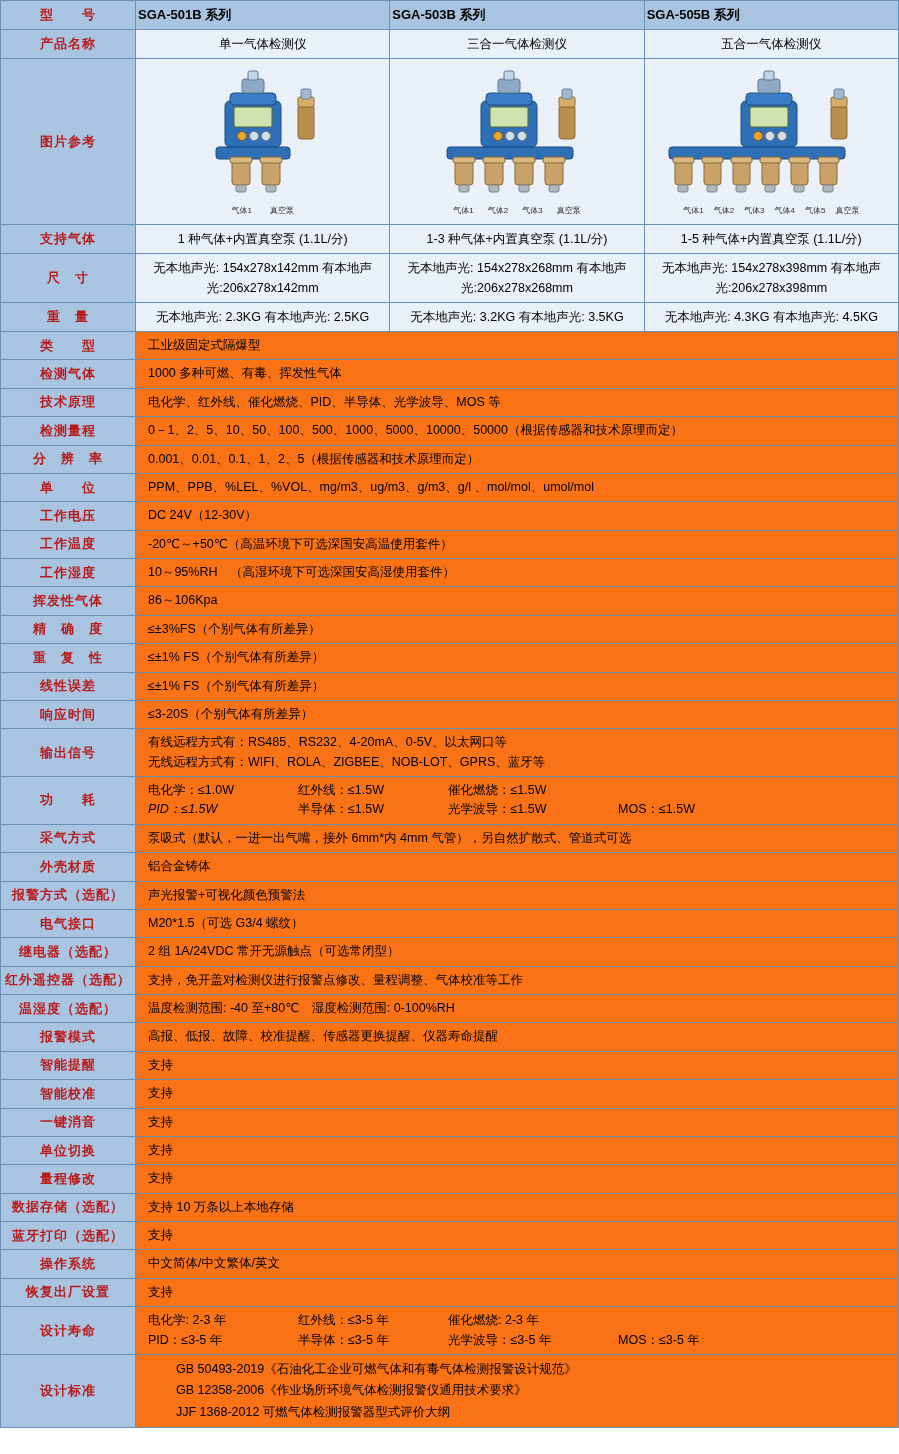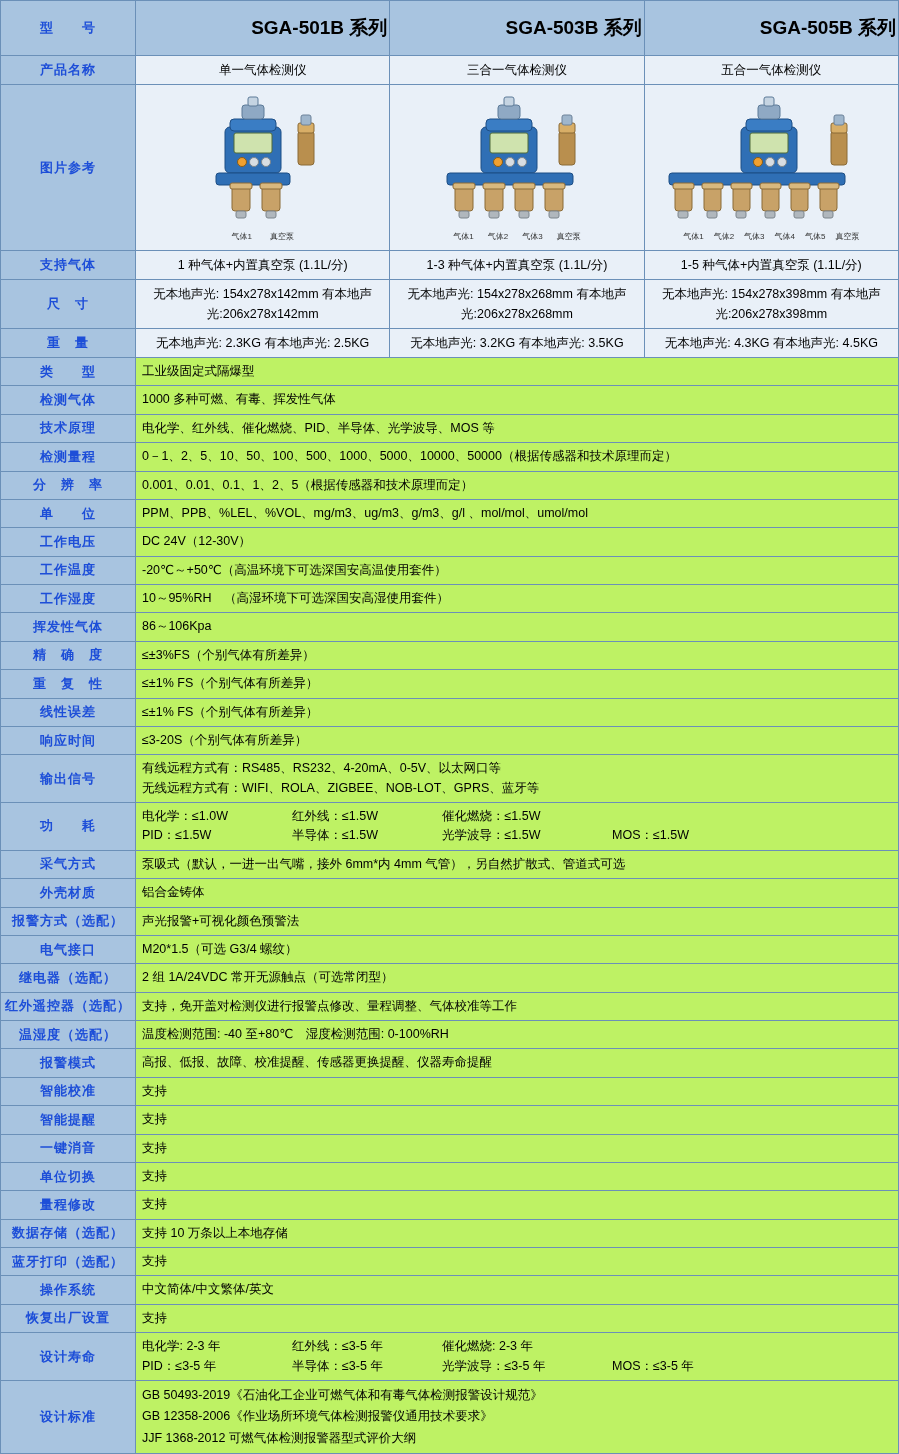--- a/index.html
+++ b/index.html
@@ -1,26 +1,26 @@
 <!DOCTYPE html>
 <html><head>
 <meta charset="utf-8">
 <style>
   html,body{margin:0;padding:0;background:#fff;}
   body{width:899px;font-family:"Liberation Sans","DejaVu Sans",sans-serif;}
   table{border-collapse:collapse;width:899px;table-layout:fixed;}
   td{border:1px solid #6b90b8;vertical-align:middle;font-size:12.5px;color:#000;}
-  .lbl{background:#a8c4e0;text-align:center;font-weight:bold;font-size:13px;color:#1d4ed8;padding:4px 2px;letter-spacing:1px;}
-  .val{background:#bef264;padding:4px 6px;line-height:1.55;}
+  .lbl{background:#a8c4e0;text-align:center;font-weight:bold;font-size:13px;color:#b91c1c;padding:4px 2px;letter-spacing:1px;}
+  .val{background:#f97316;padding:4px 12px;line-height:1.55;}
   .valc{background:#e9f0f8;padding:4px 3px;text-align:center;line-height:1.6;}
   .col-lbl{width:135px;}
-  .hdr{background:#a8c4e0;text-align:right;font-weight:bold;font-size:19px;padding:14px 2px;}
+  .hdr{background:#a8c4e0;text-align:left;font-weight:bold;font-size:13px;padding:5px 2px;}
   .imgcell{background:#e9f0f8;padding:0;height:165px;position:relative;}
   .caption{font-size:8px;color:#333;text-align:right;margin-top:2px;letter-spacing:0;}
-  .std div{line-height:1.72;}
+  .std div{line-height:1.72;margin-left:28px;}
 </style>
 </head>
 <body>
 
 <table>
   <colgroup>
     <col class="col-lbl">
       <col>
       <col>
       <col>
@@ -292,21 +292,21 @@
 
   <tr>
     <td class="lbl">功　　耗</td>
     <td class="val" colspan="3">
       <div style="display:flex;">
         <div style="width:150px;">电化学：≤1.0W</div>
         <div style="width:150px;">红外线：≤1.5W</div>
         <div>催化燃烧：≤1.5W</div>
       </div>
       <div style="display:flex;">
-        <div style="width:150px;">PID：≤1.5W</div>
+        <div style="width:150px;font-style:italic;">PID：≤1.5W</div>
         <div style="width:150px;">半导体：≤1.5W</div>
         <div style="width:170px;">光学波导：≤1.5W</div>
         <div>MOS：≤1.5W</div>
       </div>
     </td>
   </tr>
 
   <tr>
     <td class="lbl">采气方式</td>
     <td class="val" colspan="3">泵吸式（默认，一进一出气嘴，接外 6mm*内 4mm 气管），另自然扩散式、管道式可选</td>
@@ -333,25 +333,25 @@
   </tr>
   <tr>
     <td class="lbl">温湿度（选配）</td>
     <td class="val" colspan="3">温度检测范围: -40 至+80℃　湿度检测范围: 0-100%RH</td>
   </tr>
   <tr>
     <td class="lbl">报警模式</td>
     <td class="val" colspan="3">高报、低报、故障、校准提醒、传感器更换提醒、仪器寿命提醒</td>
   </tr>
   <tr>
+    <td class="lbl">智能提醒</td>
+    <td class="val" colspan="3">支持</td>
+  </tr>
+  <tr>
     <td class="lbl">智能校准</td>
-    <td class="val" colspan="3">支持</td>
-  </tr>
-  <tr>
-    <td class="lbl">智能提醒</td>
     <td class="val" colspan="3">支持</td>
   </tr>
   <tr>
     <td class="lbl">一键消音</td>
     <td class="val" colspan="3">支持</td>
   </tr>
   <tr>
     <td class="lbl">单位切换</td>
     <td class="val" colspan="3">支持</td>
   </tr>

